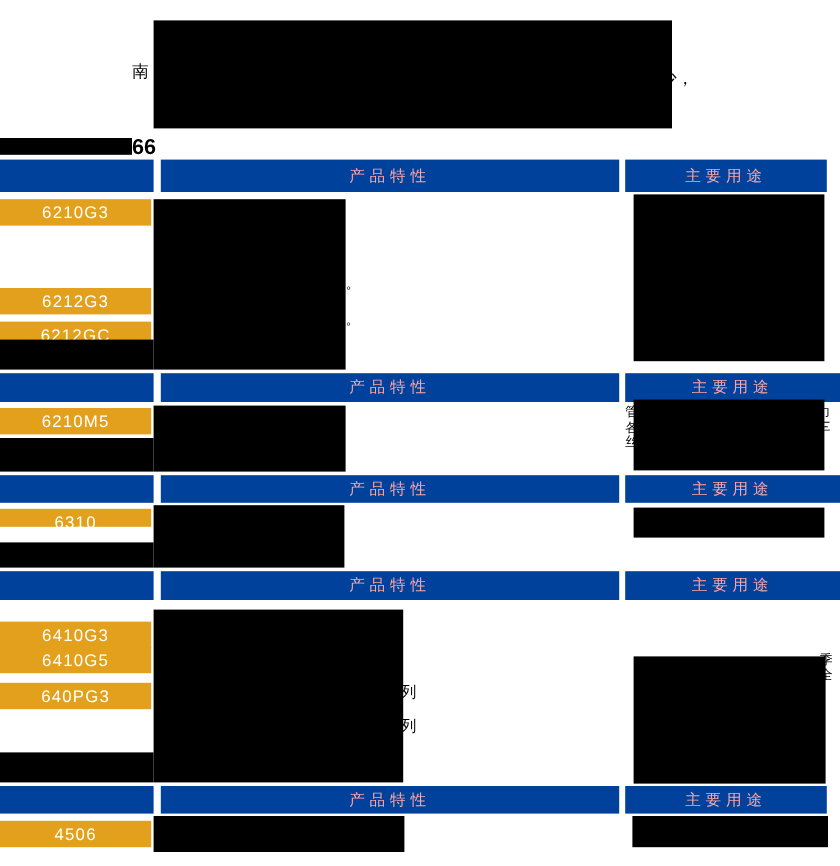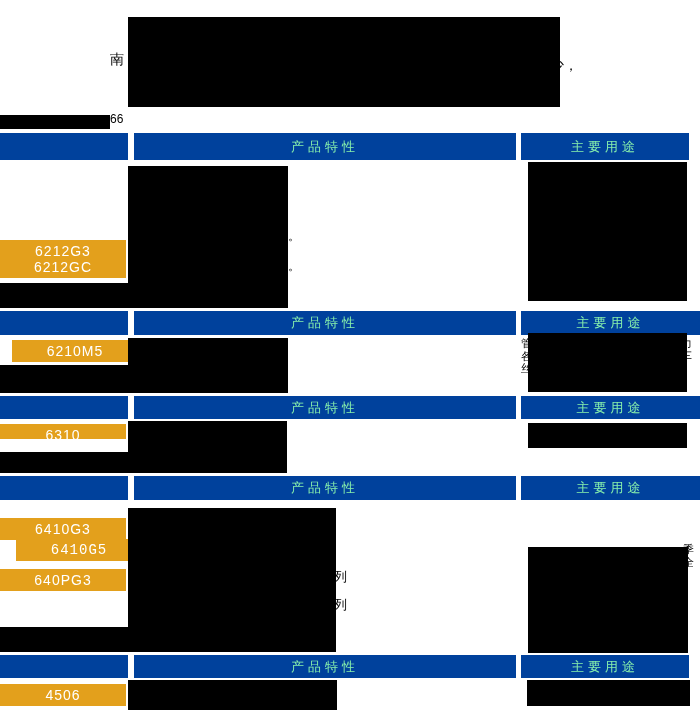--- a/index.html
+++ b/index.html
@@ -17,67 +17,68 @@
     background:#ffffff;
     overflow:hidden;
   }
   .txt{position:absolute;color:var(--ink);white-space:nowrap;z-index:1;}
   .frag{position:absolute;color:var(--ink);white-space:nowrap;z-index:2;}
   .redact{position:absolute;background:var(--ink);z-index:3;}
   .over{z-index:4;}
   .hdr{
     position:absolute;
     background:var(--blue);
-    color:#86efac;
+    color:#fca5a5;
     display:flex;align-items:center;justify-content:center;
     font-size:13px;letter-spacing:4px;
     z-index:1;
   }
   .prod{
     position:absolute;
     background:var(--orange);
     color:#ffffff;
     width:126px;height:22px;line-height:22px;
     text-align:center;
     font-size:14px;letter-spacing:1px;
     z-index:1;
   }
-  .figno{font-weight:400;font-size:12px;}
+  .figno{font-weight:700;font-size:18px;}
 </style>
 </head>
 <body>
 
 <div id="page">
 
   <span class="txt" style="left:110px;top:51px;font-size:14px;">南</span>
   <div class="redact" style="left:128px;top:17px;width:432px;height:90px;"></div>
   <span class="txt over" style="left:550px;top:57px;font-size:14px;">少，</span>
 
   <div class="redact" style="left:0px;top:115px;width:110px;height:14px;"></div>
   <span class="txt over figno" style="left:110px;top:112px;">66</span>
 
   <div class="hdr" style="left:0px;top:133px;width:128px;height:27px;"></div>
   <div class="hdr" style="left:134px;top:133px;width:382px;height:27px;">产品特性</div>
   <div class="hdr" style="left:521px;top:133px;width:168px;height:27px;">主要用途</div>
 
+  <div class="prod" style="left:0px;top:166px;">6210G3</div>
   <div class="prod" style="left:0px;top:226px;margin-top:14px;">6212G3</div>
-  <div class="prod" style="left:0px;top:256px;">6212GC</div>
+  <div class="prod" style="left:0px;top:268px;">6212GC</div>
 
   <span class="frag" style="left:276px;top:228px;font-size:12px;">标。</span>
   <span class="frag" style="left:276px;top:258px;font-size:12px;">标。</span>
 
   <div class="redact" style="left:128px;top:166px;width:160px;height:142px;"></div>
   <div class="redact" style="left:0px;top:283px;width:128px;height:25px;"></div>
   <div class="redact" style="left:528px;top:162px;width:159px;height:139px;"></div>
 
   <div class="hdr" style="left:0px;top:311px;width:128px;height:24px;"></div>
   <div class="hdr" style="left:134px;top:311px;width:382px;height:24px;">产品特性</div>
   <div class="hdr" style="left:521px;top:311px;width:179px;height:24px;">主要用途</div>
 
-  <div class="prod" style="left:12px;top:340px;">6210M5</div>
+  <div class="prod" style="left:0px;top:340px;">6210M5</div>
 
   <span class="frag" style="left:521px;top:336px;font-size:11px;">管</span>
   <span class="frag" style="left:521px;top:349px;font-size:11px;">各</span>
   <span class="frag" style="left:521px;top:361px;font-size:11px;">丝</span>
   <span class="frag" style="left:681px;top:336px;font-size:11px;">力</span>
   <span class="frag" style="left:680px;top:348px;font-size:12px;">车</span>
 
   <div class="redact" style="left:128px;top:338px;width:160px;height:55px;"></div>
   <div class="redact" style="left:0px;top:365px;width:128px;height:28px;"></div>
   <div class="redact" style="left:528px;top:333px;width:159px;height:59px;"></div>
@@ -90,21 +91,21 @@
 
   <div class="redact" style="left:128px;top:421px;width:159px;height:52px;"></div>
   <div class="redact" style="left:0px;top:452px;width:128px;height:21px;"></div>
   <div class="redact" style="left:528px;top:423px;width:159px;height:25px;"></div>
 
   <div class="hdr" style="left:0px;top:476px;width:128px;height:24px;"></div>
   <div class="hdr" style="left:134px;top:476px;width:382px;height:24px;">产品特性</div>
   <div class="hdr" style="left:521px;top:476px;width:179px;height:24px;">主要用途</div>
 
   <div class="prod" style="left:0px;top:518px;">6410G3</div>
-  <div class="prod" style="left:16px;top:539px;font-family:Liberation Mono, monospace;">6410G5</div>
+  <div class="prod" style="left:0px;top:539px;">6410G5</div>
   <div class="prod" style="left:0px;top:569px;">640PG3</div>
 
   <span class="frag" style="left:334px;top:568px;font-size:13px;">列</span>
   <span class="frag" style="left:334px;top:596px;font-size:13px;">列</span>
   <span class="frag" style="left:683px;top:542px;font-size:11px;">季</span>
   <span class="frag" style="left:683px;top:555px;font-size:11px;">全</span>
 
   <div class="redact" style="left:128px;top:508px;width:208px;height:144px;"></div>
   <div class="redact" style="left:0px;top:627px;width:128px;height:25px;"></div>
   <div class="redact" style="left:528px;top:547px;width:160px;height:106px;"></div>

